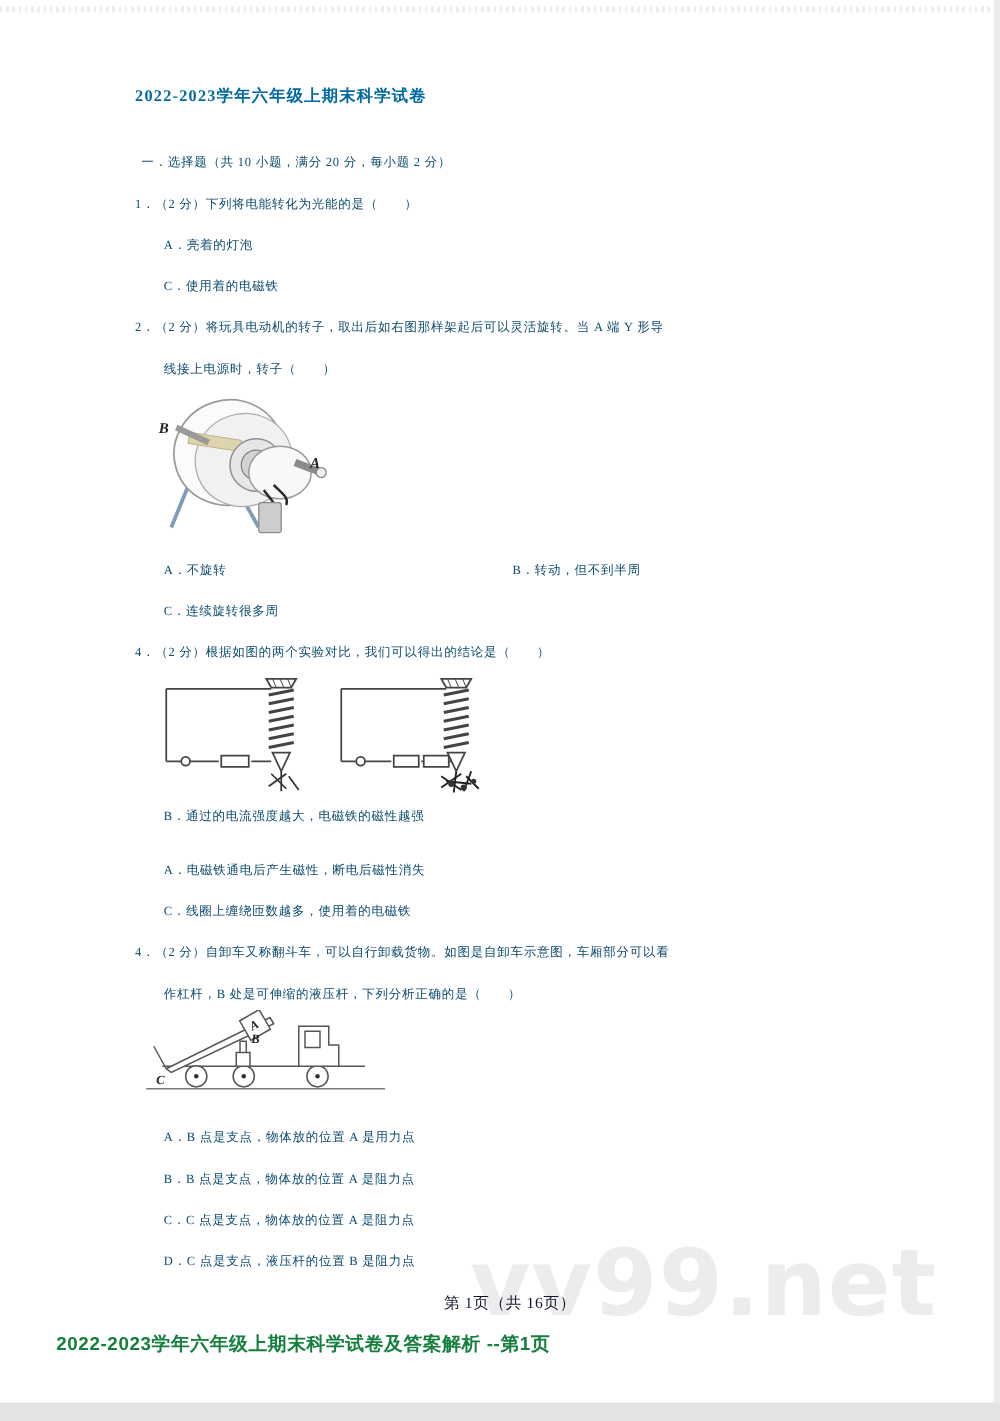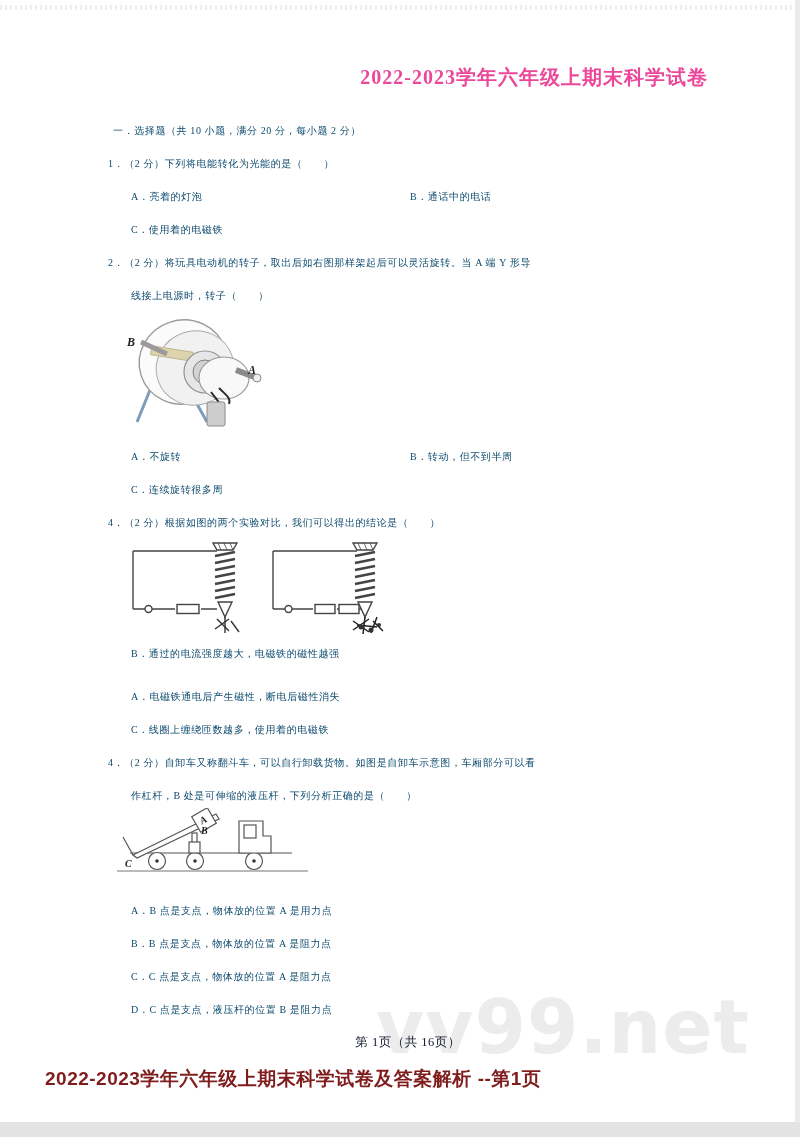--- a/index.html
+++ b/index.html
@@ -21,43 +21,43 @@
     font-family:"DejaVu Sans","Liberation Sans",sans-serif;
     font-weight:bold;font-size:74px;color:#ececec;letter-spacing:1px;
     white-space:nowrap;
     margin-left:24px;
   }
   .doc{
     position:relative;z-index:1;
     padding:64px 92px 0 108px;color:#2b2b2b;
   }
   .title{
-    margin:0;height:26px;line-height:26px;text-align:right;
-    font-size:20px;font-weight:bold;letter-spacing:1px;color:#ec4899;
+    margin:0;height:26px;line-height:26px;text-align:left;
+    font-size:13px;font-weight:bold;letter-spacing:1px;color:#0369a1;
   }
   .row{
     position:relative;height:33px;line-height:33px;font-size:10px;
     letter-spacing:0.6px;white-space:nowrap;color:#0c4a6e;
   }
   .section{margin-top:24px;padding-left:5px;}
   .indent{padding-left:23px;}
   .opt2{position:absolute;left:302px;top:0;}
   .fig{position:relative;}
   .fig-motor{margin:0 0 0 17px;height:118px;}
   .fig-circuits{margin:-2px 0 0 17px;height:100px;}
   .fig-truck{margin:-4px 0 6px 4px;height:80px;}
   .opt-after-fig{margin-top:10px;}
   .page-num{
     text-align:center;font-size:12.5px;color:#0f172a;height:33px;line-height:33px;
     letter-spacing:0.5px;
   }
   .bottom-caption{
     position:absolute;left:45px;top:1066px;z-index:3;
     font-family:"Liberation Sans","DejaVu Sans",sans-serif;
-    font-weight:600;font-size:19px;color:#7f1d1d;letter-spacing:0.5px;
+    font-weight:600;font-size:15px;color:#15803d;letter-spacing:0.5px;
     white-space:nowrap;
   }
   .bottom-band{
     position:absolute;left:0;right:0;bottom:0;height:15px;
     background:#e3e3e3;z-index:3;
   }
   svg text.fig-label{
     font-family:"Liberation Serif","DejaVu Serif",serif;
     font-style:italic;font-weight:bold;fill:#222;
   }
@@ -71,21 +71,20 @@
 
 <div class="doc">
 
   <h1 class="title">2022-2023学年六年级上期末科学试卷</h1>
 
   <div class="row section">一．选择题（共 10 小题，满分 20 分，每小题 2 分）</div>
 
   <div class="row">1．（2 分）下列将电能转化为光能的是（　　）</div>
   <div class="row indent">
     <span>A．亮着的灯泡</span>
-    <span class="opt2">B．通话中的电话</span>
   </div>
   <div class="row indent">C．使用着的电磁铁</div>
 
   <div class="row">2．（2 分）将玩具电动机的转子，取出后如右图那样架起后可以灵活旋转。当 A 端 Y 形导</div>
   <div class="row indent">线接上电源时，转子（　　）</div>
 
   <div class="fig fig-motor">
     <svg width="145" height="118" viewBox="0 0 145 118">
 
       <line x1="34" y1="56" x2="12" y2="110" stroke="#7d9cba" stroke-width="3"></line>

